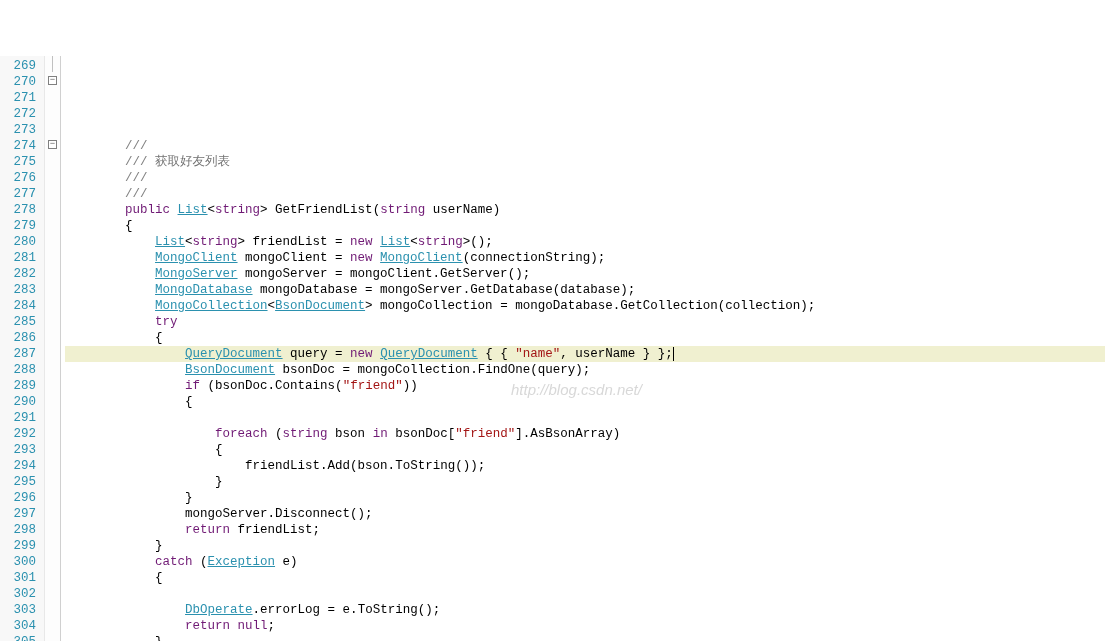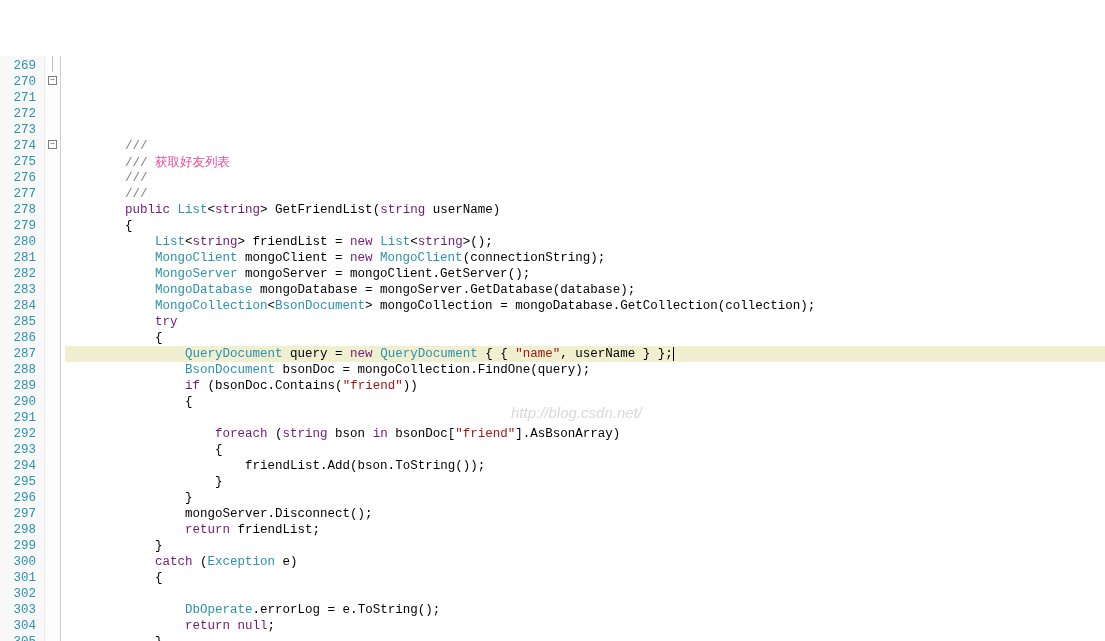--- a/index.html
+++ b/index.html
@@ -8,26 +8,26 @@
 .gutter { background:#f8f8f8; color:#2b91af; text-align:right; padding:2px 8px 2px 4px; line-height:16px; user-select:none; border-right:1px solid #e8e8e8; width:45px; }
 .gutter div { height:16px; }
 .fold { width:16px; background:#fdfdfd; border-right:1px solid #d0d0d0; line-height:16px; position:relative; }
 .fold div { height:16px; text-align:center; color:#808080; font-size:10px; position:relative; }
 .fold .line { position:absolute; left:7px; top:0; bottom:0; width:1px; background:#c0c0c0; }
 .fold .box { width:9px; height:9px; border:1px solid #808080; background:#fff; display:inline-block; line-height:7px; font-size:9px; color:#606060; margin-top:3px; position:relative; z-index:1; }
 .code { flex:1; line-height:16px; padding:2px 0 2px 4px; position:relative; }
 .code > div { height:16px; }
 .hl { background:#f0f0d0; position:absolute; left:0; right:0; height:16px; z-index:-1; }
 .c-gray { color:#808080; }
-.c-green { color:#ec4899;font-family:Liberation Serif, serif; }
+.c-green { color:#737373; }
 .c-blue { color:#701a75; }
-.c-teal { color:#2b91af; }
+.c-teal { color:#2b91af;text-decoration:underline; }
 .c-str { color:#a31515; }
 .c-black { color:#000; }
-.watermark2 { position:absolute; left:450px; top:326px; color:#d8d8d8; font-family:sans-serif; font-size:15px; font-style:italic;margin-top:23px; }
+.watermark2 { position:absolute; left:450px; top:326px; color:#d8d8d8; font-family:sans-serif; font-size:15px; font-style:italic; }
 .cursor { display:inline-block; width:1px; height:14px; background:#000; vertical-align:top; margin-top:1px; }
 </style>
 </head>
 <body>
 
 
 
 <div class="editor">
   <div class="gutter" id="gutter"><div>269</div><div>270</div><div>271</div><div>272</div><div>273</div><div>274</div><div>275</div><div>276</div><div>277</div><div>278</div><div>279</div><div>280</div><div>281</div><div>282</div><div>283</div><div>284</div><div>285</div><div>286</div><div>287</div><div>288</div><div>289</div><div>290</div><div>291</div><div>292</div><div>293</div><div>294</div><div>295</div><div>296</div><div>297</div><div>298</div><div>299</div><div>300</div><div>301</div><div>302</div><div>303</div><div>304</div><div>305</div></div>
   <div class="fold" id="fold"><div class="line"></div><div></div><div><span class="box">−</span></div><div></div><div></div><div></div><div><span class="box">−</span></div><div></div><div></div><div></div><div></div><div></div><div></div><div></div><div></div><div></div><div></div><div></div><div></div><div></div><div></div><div></div><div></div><div></div><div></div><div></div><div></div><div></div><div></div><div></div><div></div><div></div><div></div><div></div><div></div><div></div><div></div><div></div></div>

